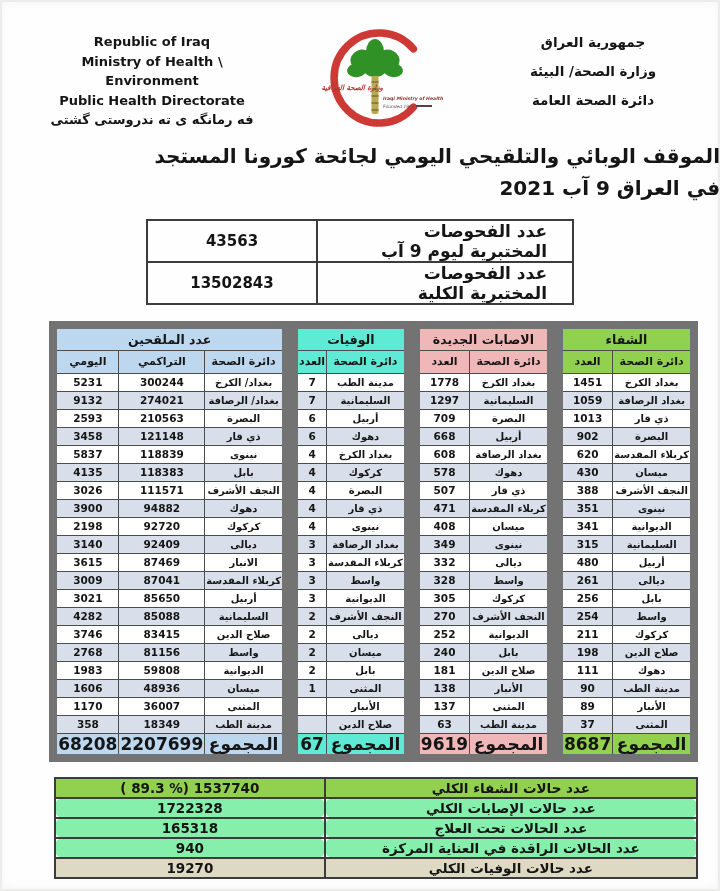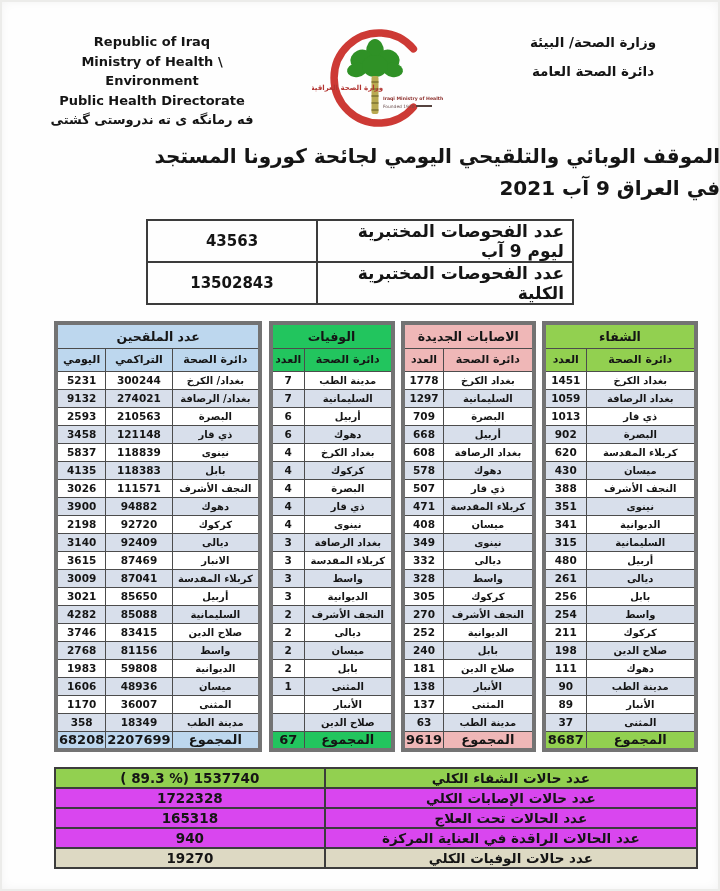--- a/index.html
+++ b/index.html
@@ -14,56 +14,56 @@
     position:relative;width:720px;height:891px;overflow:hidden;
     background:#fefefe;
     box-shadow:inset 0 0 0 2px #ececea, inset 0 0 12px rgba(0,0,0,.06);
     box-sizing:border-box;
   }
   
   .topbar{display:flex;justify-content:space-between;align-items:flex-start;padding:26px 34px 0 34px;}
   .en-block{width:236px;text-align:center;font-weight:bold;font-size:13px;line-height:1.5;padding-top:6px;}
   .en-block .kurdish{font-size:13px;direction:rtl;}
   .ar-block{width:186px;text-align:center;font-weight:bold;font-size:13.5px;line-height:2.15;direction:rtl;padding-top:2px;}
-  .logo-wrap{width:150px;height:104px;display:flex;align-items:flex-start;justify-content:center;}
+  .logo-wrap{width:150px;height:104px;display:flex;align-items:flex-start;justify-content:center;font-style:italic;}
   
   .title{direction:rtl;text-align:right;font-weight:bold;font-size:20px;line-height:1.6;margin:10px 0 0 0;}
   
   .tests{border-collapse:collapse;direction:rtl;margin:15px auto 0 auto;table-layout:fixed;}
-  .tests td{border:2px solid #3c3c3c;font-weight:bold;height:28px;padding:0 8px;box-sizing:border-box;}
+  .tests td{border:2px solid #3c3c3c;font-weight:bold;height:28px;padding:0 25px;box-sizing:border-box;}
   .tests td.c-label{width:256px;font-size:17px;text-align:right;}
   .tests td.c-value{width:170px;font-size:15px;text-align:center;direction:ltr;}
   
   .tables-row{direction:rtl;display:flex;justify-content:space-between;align-items:flex-start;margin:16px 22px 0 54px;}
-  table.stat{border-collapse:collapse;table-layout:fixed;direction:rtl;border:4px solid #737373;}
+  table.stat{border-collapse:collapse;table-layout:fixed;direction:rtl;border:8px solid #737373;}
   .stat th,.stat td{border:1px solid #4c4c4c;font-weight:bold;text-align:center;padding:0 1px;overflow:hidden;white-space:nowrap;box-sizing:border-box;}
   .stat .t-title{height:25px;font-size:12.5px;}
   .stat thead th.colhead{height:23px;font-size:11px;}
   .stat tbody td{height:17px;font-size:10.5px;line-height:17px;background:#fff;}
   .stat tbody tr.alt td{background:#d8dfeb;}
-  .stat tfoot td{height:19px;font-size:13px;margin-left:48px;}
+  .stat tfoot td{height:19px;font-size:17px;margin-left:48px;}
   .stat td.c-name{font-size:10px;}
   
   .t-green .t-title,.t-green thead th,.t-green tfoot td{background:#92d050;}
   .t-pink  .t-title,.t-pink  thead th,.t-pink  tfoot td{background:#efb7b7;}
-  .t-gray  .t-title,.t-gray  thead th,.t-gray  tfoot td{background:#22c55e;}
+  .t-gray  .t-title,.t-gray  thead th,.t-gray  tfoot td{background:#5eead4;}
   .t-blue  .t-title,.t-blue  thead th,.t-blue  tfoot td{background:#bdd7ee;}
   
   .t-green col.w-name{width:110px;} .t-green col.w-val{width:42px;}
   .t-pink  col.w-name{width:90px;}  .t-pink  col.w-val{width:38px;}
   .t-gray  col.w-name{width:88px;}  .t-gray  col.w-val{width:34px;}
   .t-blue  col.w-name{width:88px;}  .t-blue  col.w-cum{width:60px;} .t-blue col.w-daily{width:48px;}
   .stat td.c-value,.stat td.c-cum,.stat td.c-daily{direction:ltr;}
   
   .summary{border-collapse:collapse;table-layout:fixed;direction:rtl;margin:15px 22px 0 54px;width:644px;}
   .summary td{border:2px solid #3c3c3c;font-weight:bold;height:20px;font-size:13.5px;text-align:center;box-sizing:border-box;margin-left:41px;}
   .summary td.c-label{width:356px;}
   .summary td.c-value{width:258px;direction:ltr;}
   .summary tr.green td{background:#92d050;}
-  .summary tr.pink  td{background:#d946ef;}
+  .summary tr.pink  td{background:#86efac;border-radius:8px;}
   .summary tr.tan   td{background:#ddd9c3;}
 </style>
 </head>
 <body>
 
 <div class="page">
 
   <div class="topbar">
     <div class="en-block">
       <div>Republic of Iraq</div>
@@ -92,20 +92,21 @@
         <g>
           <text x="71" y="64" font-size="7" font-weight="bold" fill="#b23431" direction="rtl" style="font-family:'DejaVu Sans',sans-serif;">وزارة الصحة العراقية</text>
           <text x="71" y="74" font-size="4.6" font-weight="bold" fill="#8c2f2c" style="font-family:'DejaVu Sans',sans-serif;">Iraqi Ministry of Health</text>
           <text x="71" y="82" font-size="4.4" fill="#6b4f4e" style="font-family:'DejaVu Sans',sans-serif;">Founded 1920</text>
           <path d="M104 80 h16" stroke="#55433f" stroke-width="2"></path>
         </g>
       </svg>
     </div>
 
     <div class="ar-block">
+      <div>جمهورية العراق</div>
       <div>وزارة الصحة/ البيئة</div>
       <div>دائرة الصحة العامة</div>
     </div>
   </div>
 
   <div class="title">
     <div>الموقف الوبائي والتلقيحي اليومي لجائحة كورونا المستجد</div>
     <div>في العراق  9  آب  2021</div>
   </div>
 

